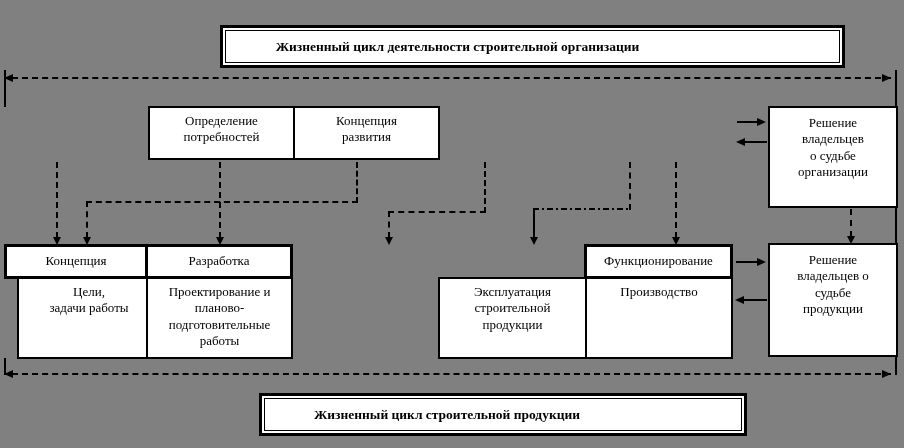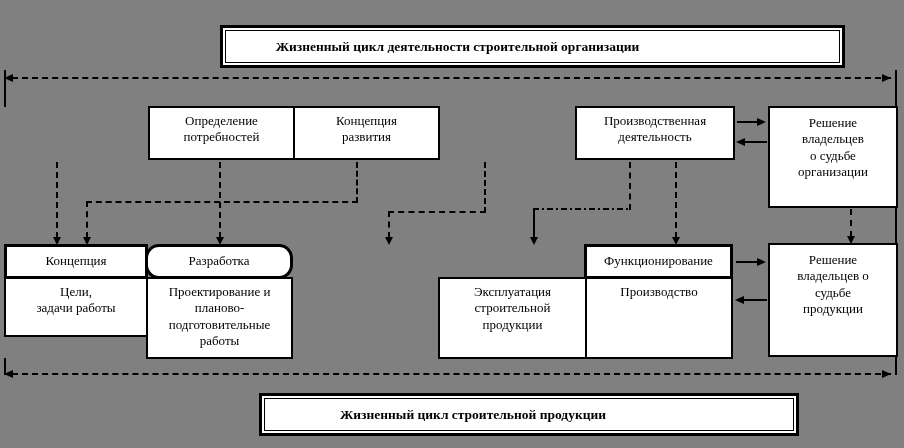--- a/index.html
+++ b/index.html
@@ -56,22 +56,20 @@
   <div class="arr-right" style="left:882px; top:74px;"></div>
 
   <div class="vsolid" style="left:4px; top:70px; height:37px;"></div>
   <div class="vsolid" style="left:4px; top:358px; height:17px;"></div>
   <div class="vsolid" style="left:895px; top:70px; height:305px;"></div>
 
   <div class="cell" style="left:148px; top:106px; width:147px; height:54px;">Определение
 потребностей</div>
   <div class="cell" style="left:293px; top:106px; width:147px; height:54px;">Концепция
 развития</div>
-  <div class="cell" style="left:575px; top:106px; width:160px; height:54px;">Производственная
-деятельность</div>
 
   <div class="cell" style="left:768px; top:106px; width:130px; height:102px; padding-top:7px;">Решение
 владельцев
 о судьбе
 организации</div>
 
   <div class="hsolid" style="left:737px; top:121px; width:21px;"></div>
   <div class="arr-right" style="left:757px; top:118px;"></div>
   <div class="arr-left" style="left:736px; top:138px;"></div>
   <div class="hsolid" style="left:745px; top:141px; width:22px;"></div>
@@ -97,24 +95,24 @@
   <div class="vsolid" style="left:533px; top:208px; height:30px;"></div>
   <div class="arr-down" style="left:530px; top:237px;"></div>
 
   <div class="vdash" style="left:675px; top:162px; height:76px;"></div>
   <div class="arr-down" style="left:672px; top:237px;"></div>
 
   <div class="vdash" style="left:850px; top:209px; height:28px;"></div>
   <div class="arr-down" style="left:847px; top:236px;"></div>
 
   <div class="cell hcell" style="left:4px; top:244px; width:144px; height:35px;">Концепция</div>
-  <div class="cell hcell" style="left:145px; top:244px; width:148px; height:35px;border-radius:14px;">Разработка</div>
+  <div class="cell hcell" style="left:145px; top:244px; width:148px; height:35px;">Разработка</div>
   <div class="cell hcell" style="left:584px; top:244px; width:149px; height:35px;">Функционирование</div>
 
-  <div class="cell" style="left:4px; top:277px; width:144px; height:60px;">Цели,
+  <div class="cell" style="left:17px; top:277px; width:144px; height:82px;">Цели,
 задачи работы</div>
   <div class="cell" style="left:146px; top:277px; width:147px; height:82px;">Проектирование и
 планово-
 подготовительные
 работы</div>
   <div class="cell" style="left:438px; top:277px; width:149px; height:82px;">Эксплуатация
 строительной
 продукции</div>
   <div class="cell" style="left:585px; top:277px; width:148px; height:82px;">Производство</div>
 
@@ -125,17 +123,17 @@
 
   <div class="hsolid" style="left:736px; top:261px; width:22px;"></div>
   <div class="arr-right" style="left:757px; top:258px;"></div>
   <div class="arr-left" style="left:735px; top:296px;"></div>
   <div class="hsolid" style="left:743px; top:299px; width:24px;"></div>
 
   <div class="hdash" style="left:12px; top:373px; width:879px;"></div>
   <div class="arr-left" style="left:4px; top:370px;"></div>
   <div class="arr-right" style="left:882px; top:370px;"></div>
 
-  <div class="dbox" style="left:259px; top:393px; width:540px; height:43px;">
+  <div class="dbox" style="left:259px; top:393px; width:488px; height:43px;">
     <span style="padding-right:112px;">Жизненный цикл строительной продукции</span>
   </div>
 
 </div>
 
 </body></html>

